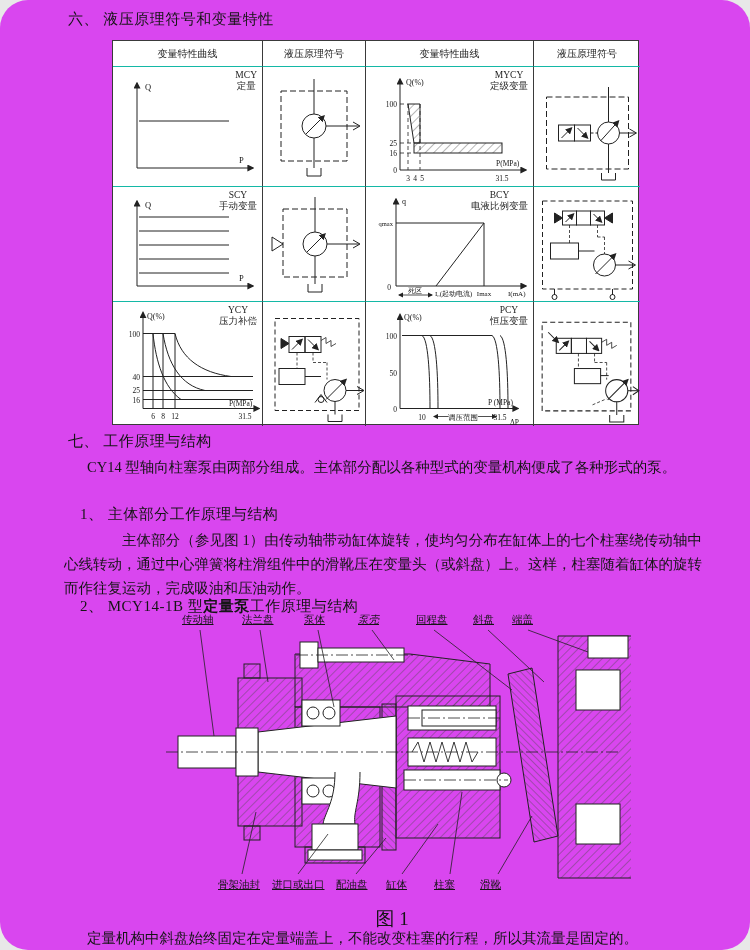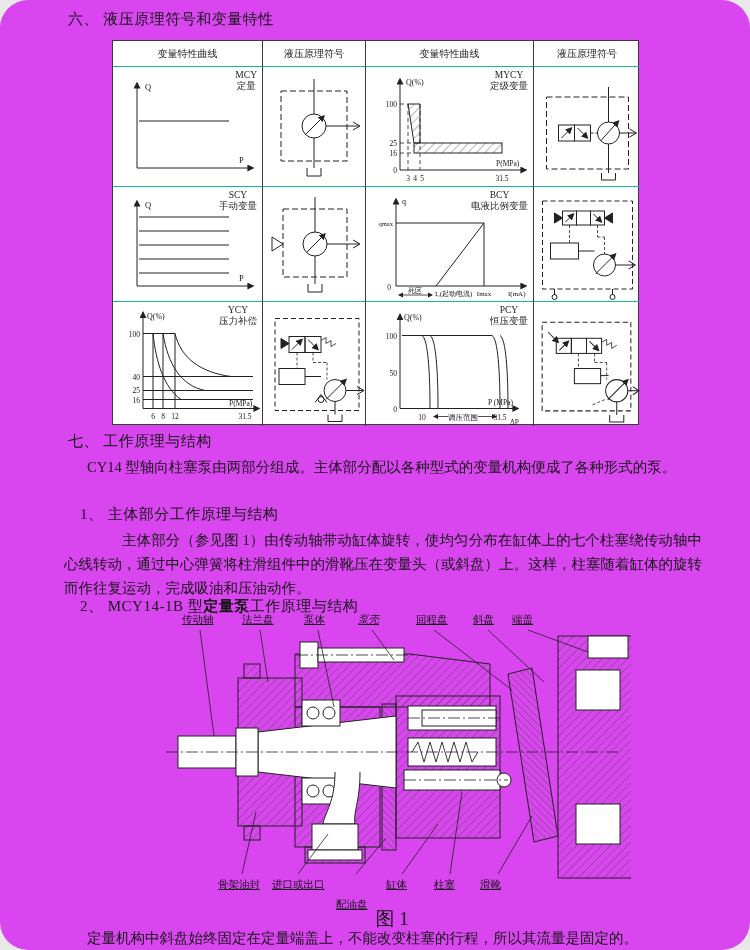--- a/index.html
+++ b/index.html
@@ -435,21 +435,21 @@
 
     <span class="figlabel" style="left:26px;top:1px;">传动轴</span>
     <span class="figlabel" style="left:86px;top:1px;">法兰盘</span>
     <span class="figlabel" style="left:148px;top:1px;">泵体</span>
     <span class="figlabel" style="left:202px;top:1px;font-style:italic;">泵壳</span>
     <span class="figlabel" style="left:260px;top:1px;">回程盘</span>
     <span class="figlabel" style="left:317px;top:1px;">斜盘</span>
     <span class="figlabel" style="left:356px;top:1px;">端盖</span>
     <span class="figlabel" style="left:62px;top:266px;">骨架油封</span>
     <span class="figlabel" style="left:116px;top:266px;">进口或出口</span>
-    <span class="figlabel" style="left:180px;top:266px;margin-top:20px;">配油盘</span>
+    <span class="figlabel" style="left:180px;top:266px;">配油盘</span>
     <span class="figlabel" style="left:230px;top:266px;">缸体</span>
     <span class="figlabel" style="left:278px;top:266px;">柱塞</span>
     <span class="figlabel" style="left:324px;top:266px;">滑靴</span>
   </div>
 
   <div class="abs figcap" style="top:906px;">图 1</div>
 
   <div class="abs para" style="left:57px;top:926px;width:638px;text-indent:30px;">定量机构中斜盘始终固定在定量端盖上，不能改变柱塞的行程，所以其流量是固定的。</div>
 </div>
 

